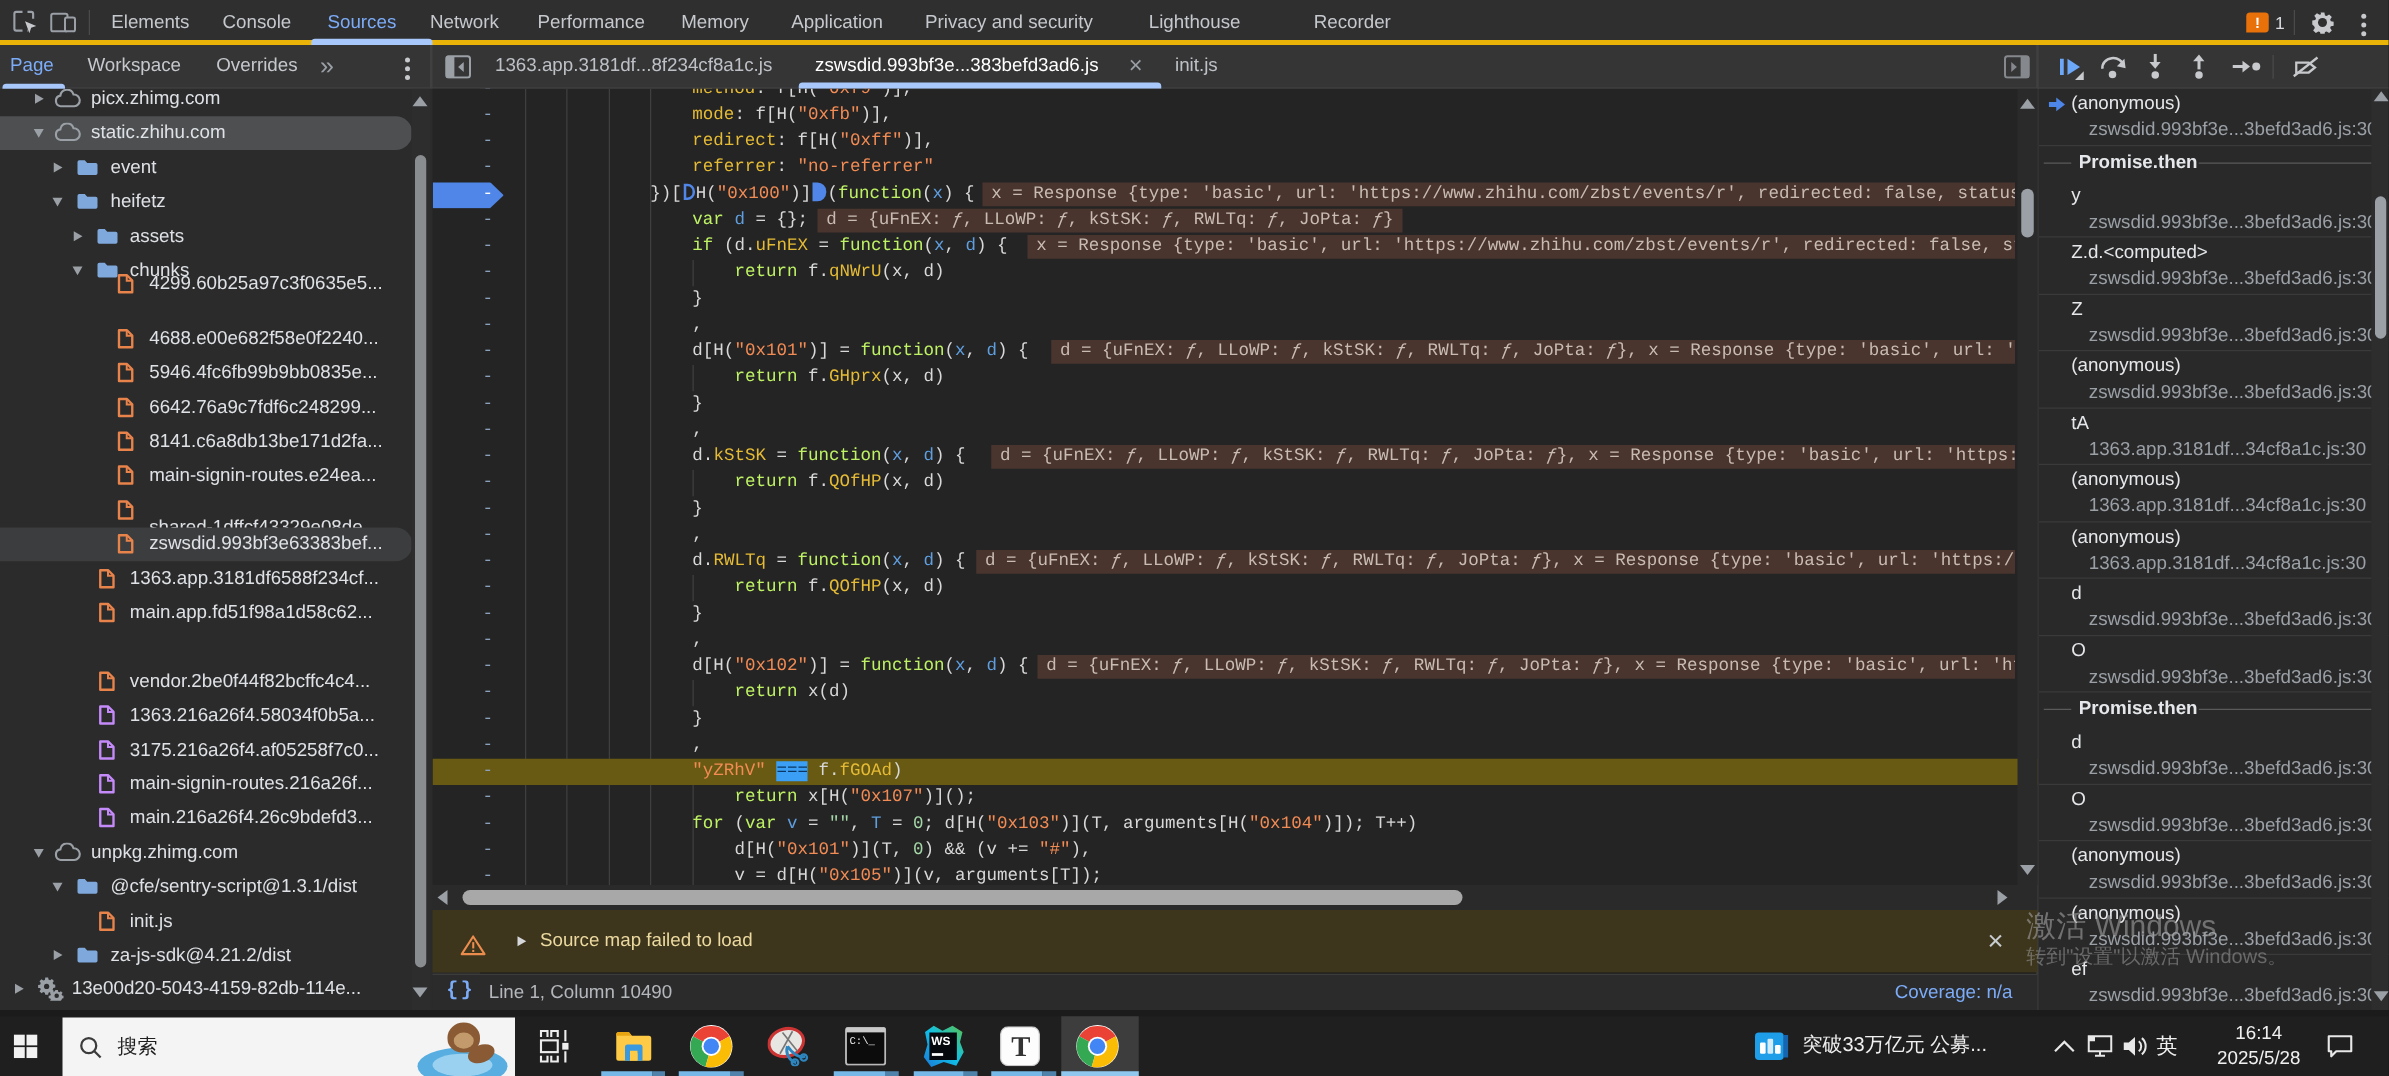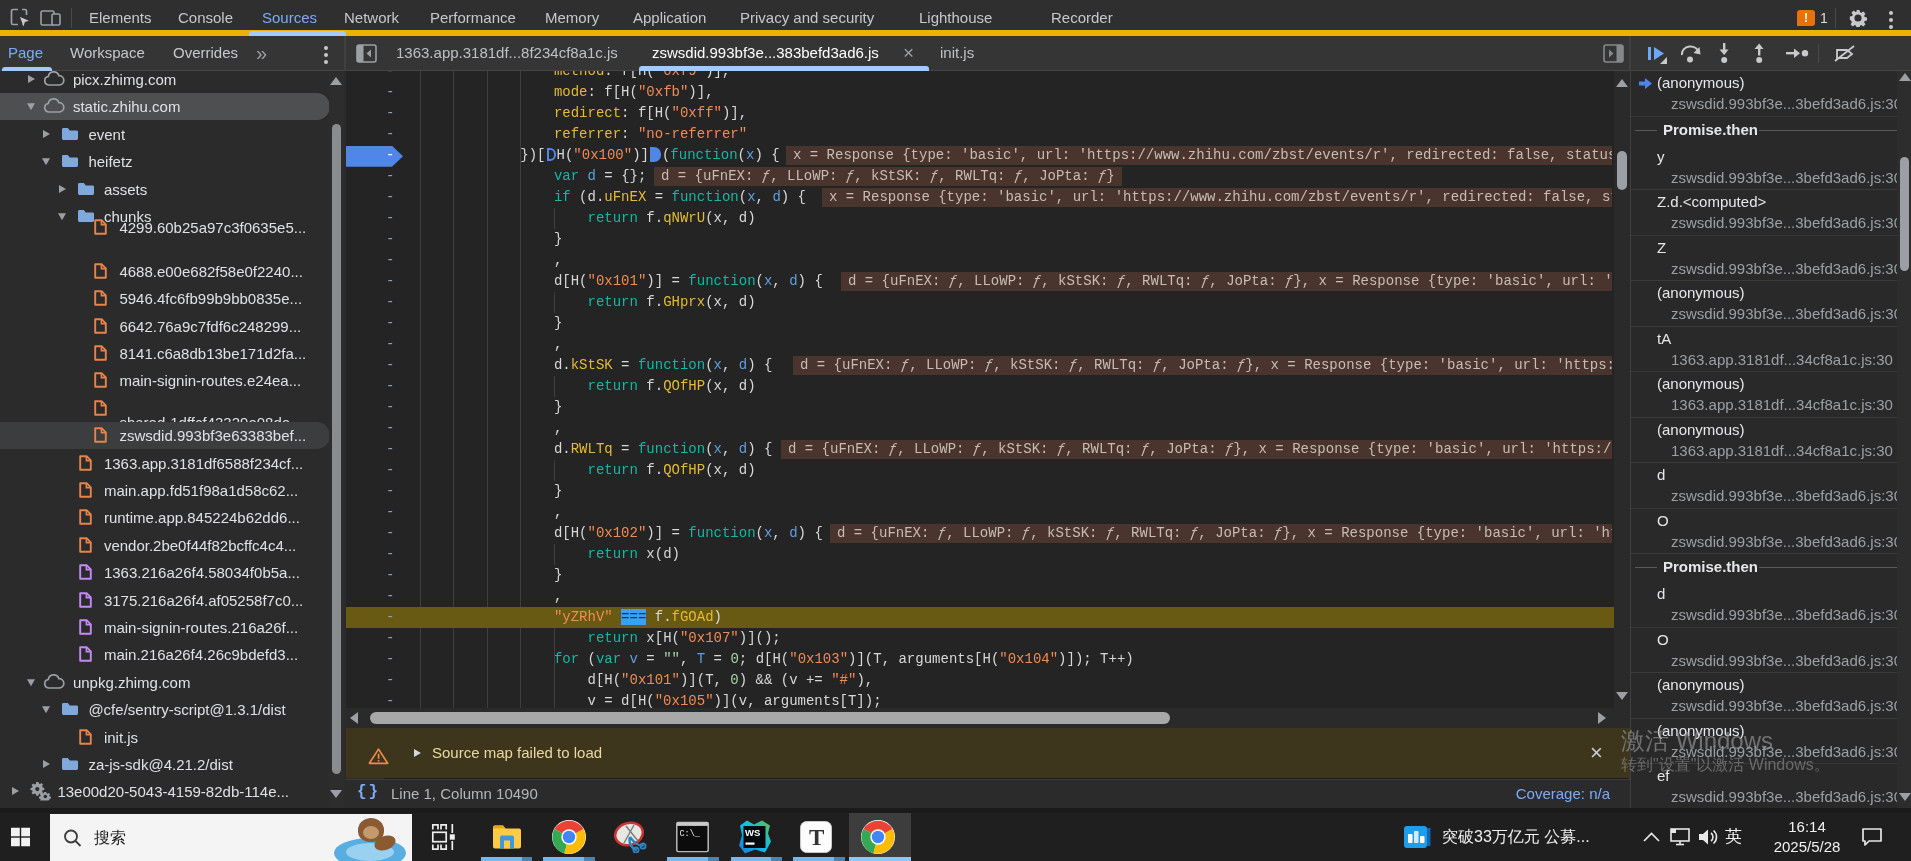--- a/index.html
+++ b/index.html
@@ -1,20 +1,20 @@
 <!DOCTYPE html>
 <html><head>
 <meta charset="utf-8">
 <style>
   * { margin:0; padding:0; box-sizing:border-box; }
   html,body { width:1911px; height:861px; overflow:hidden; background:#1b1b1b; }
   body { font-family:"Liberation Sans", sans-serif; position:relative; }
   .abs { position:absolute; }
   
-  #topbar { position:absolute; left:0; top:0; width:1911px; height:36px; background:#2f2f30; border-bottom:6px solid #eab308; }
+  #topbar { position:absolute; left:0; top:0; width:1911px; height:36px; background:#2f2f30; border-bottom:4px solid #eab308; }
   .toptab { position:absolute; top:0; height:35px; line-height:35px; color:#c5c8cc; font-size:15px; }
   .toptab.sel { color:#7cacf8; }
   #srcunderline { position:absolute; left:249px; top:31px; width:97px; height:5px; background:#a8c7fa; border-radius:3px 3px 0 0; }
   
   #row2 { position:absolute; left:0; top:36px; width:1911px; height:35px; background:#353536; border-bottom:1px solid #454546; }
   .paneborder { position:absolute; top:36px; bottom:53px; width:2px; background:#404041; }
   
   .ltab { position:absolute; top:0; height:34px; line-height:34px; font-size:15px; color:#c5c8cc; }
   .ltab.sel { color:#7cacf8; }
   #pageunderline { position:absolute; left:2px; top:67px; width:50px; height:5px; background:#a8c7fa; border-radius:3px 3px 0 0; }
@@ -32,21 +32,21 @@
   .tri.right { transform:translateY(-50%); border-left:7px solid #9aa0a6; border-top:4.5px solid transparent; border-bottom:4.5px solid transparent; }
   .tri.down { transform:translateY(-40%); border-top:7px solid #9aa0a6; border-left:4.5px solid transparent; border-right:4.5px solid transparent; }
   .ticon { position:absolute; top:50%; transform:translateY(-50%); }
   
   #code { position:absolute; left:346px; top:71px; width:1284px; height:637px; background:#242424; overflow:hidden; }
   .guide { position:absolute; width:1px; background:#3f3f40; top:0; height:637px; }
   .gpart { position:absolute; width:1px; background:#3f3f40; left:208px; }
   .crow { position:absolute; left:0; width:1284px; height:21px; font-family:"Liberation Mono", monospace; font-size:14px; line-height:21px; white-space:pre; }
   .dash { position:absolute; left:40px; color:#8aa0bd; }
   .codeln { position:absolute; top:0; }
-  .c { color:#d8d8d8; } .k { color:#14b8a6; } .p { color:#e5bb35; } .s { color:#f28b54; } .v { color:#5f9fe0; } .n { color:#a5d6a7; }
+  .c { color:#d8d8d8; } .k { color:#bef264; } .p { color:#e5bb35; } .s { color:#f28b54; } .v { color:#5f9fe0; } .n { color:#a5d6a7; }
   .w { position:absolute; top:1px; height:19px; line-height:19px; background:#4a352e; color:#c8bcb2; padding:0 7px; white-space:pre; }
   .w i { font-style:italic; }
   #execpill { position:absolute; left:0; width:57px; height:21px; background:#4f86e8; clip-path:polygon(0 0,46px 0,57px 50%,46px 100%,0 100%); }
   .mark1 { display:inline-block; width:9px; height:13px; border:2px solid #4f86e8; border-radius:0 6px 6px 0; vertical-align:-2px; margin:0 1px; }
   .mark2 { display:inline-block; width:11px; height:15px; background:#4f86e8; border-radius:0 7px 7px 0; vertical-align:-3px; margin:0 1px; }
   .hlrow { background:#685a12; }
   .eq { background:#3ba0f5; color:#0a3766; }
   
   .sbtrack { position:absolute; background:#2d2d2e; }
   .sbthumb { position:absolute; background:#9aa0a6; border-radius:5px; }
@@ -277,27 +277,20 @@
         <path d="M8.4 2.4 V6.6 H12.6" stroke="#e8834b" stroke-width="1.6" fill="none"></path>
       </svg>
       <span class="txt" style="left:103.9px;">1363.app.3181df6588f234cf...</span>
     </div>
 <div class="trow" style="top:405.5px;">
       <svg class="ticon" style="left:77.9px;" width="15" height="18" viewBox="0 0 15 18">
         <path d="M2.2 2.2 H8.6 L12.8 6.4 V15.8 H2.2 Z" stroke="#e8834b" stroke-width="1.9" fill="none" stroke-linejoin="round"></path>
         <path d="M8.4 2.4 V6.6 H12.6" stroke="#e8834b" stroke-width="1.6" fill="none"></path>
       </svg>
       <span class="txt" style="left:103.9px;">main.app.fd51f98a1d58c62...</span>
-    </div>
-<div class="trow" style="top:432.9px;">
-      <svg class="ticon" style="left:77.9px;" width="15" height="18" viewBox="0 0 15 18">
-        <path d="M2.2 2.2 H8.6 L12.8 6.4 V15.8 H2.2 Z" stroke="#e8834b" stroke-width="1.9" fill="none" stroke-linejoin="round"></path>
-        <path d="M8.4 2.4 V6.6 H12.6" stroke="#e8834b" stroke-width="1.6" fill="none"></path>
-      </svg>
-      <span class="txt" style="left:103.9px;">runtime.app.845224b62dd6...</span>
     </div>
 <div class="trow" style="top:460.3px;">
       <svg class="ticon" style="left:77.9px;" width="15" height="18" viewBox="0 0 15 18">
         <path d="M2.2 2.2 H8.6 L12.8 6.4 V15.8 H2.2 Z" stroke="#e8834b" stroke-width="1.9" fill="none" stroke-linejoin="round"></path>
         <path d="M8.4 2.4 V6.6 H12.6" stroke="#e8834b" stroke-width="1.6" fill="none"></path>
       </svg>
       <span class="txt" style="left:103.9px;">vendor.2be0f44f82bcffc4c4...</span>
     </div>
 <div class="trow" style="top:487.7px;">
       <svg class="ticon" style="left:77.9px;" width="15" height="18" viewBox="0 0 15 18">

